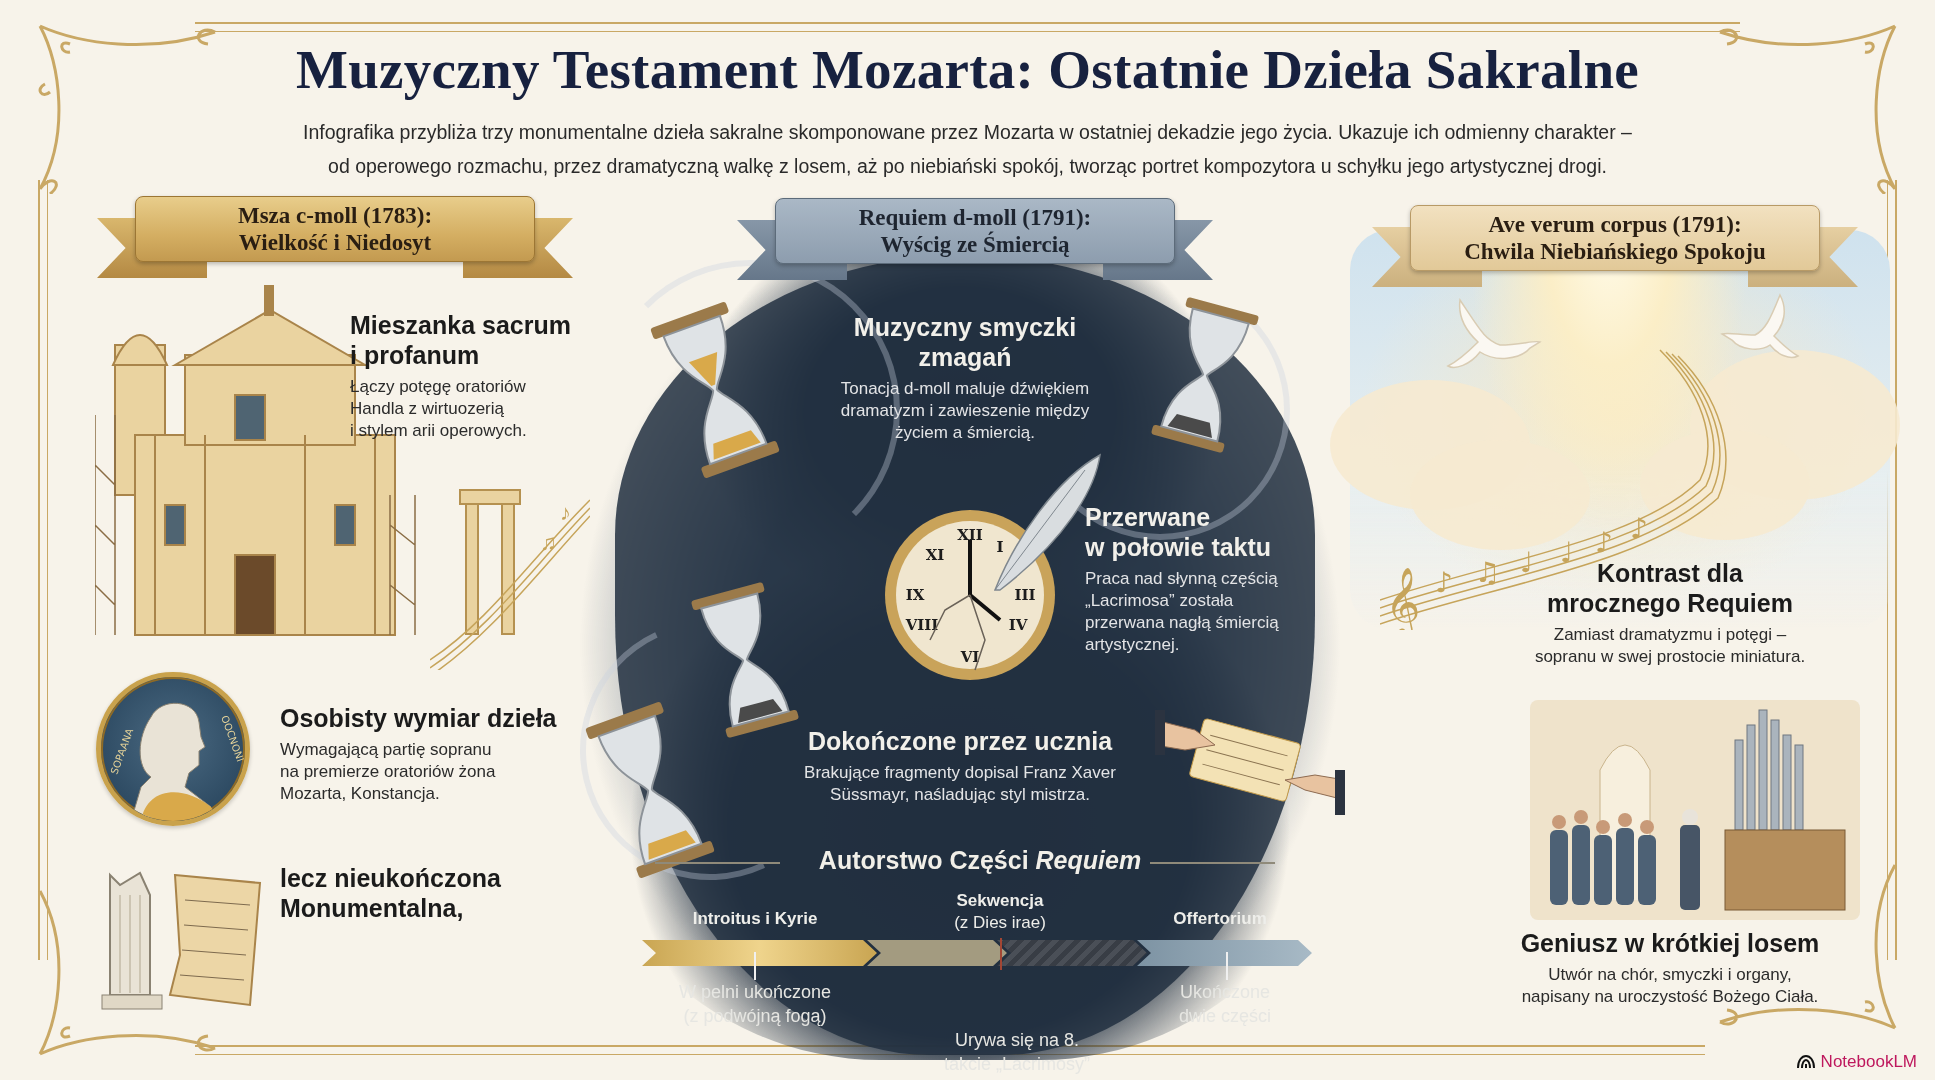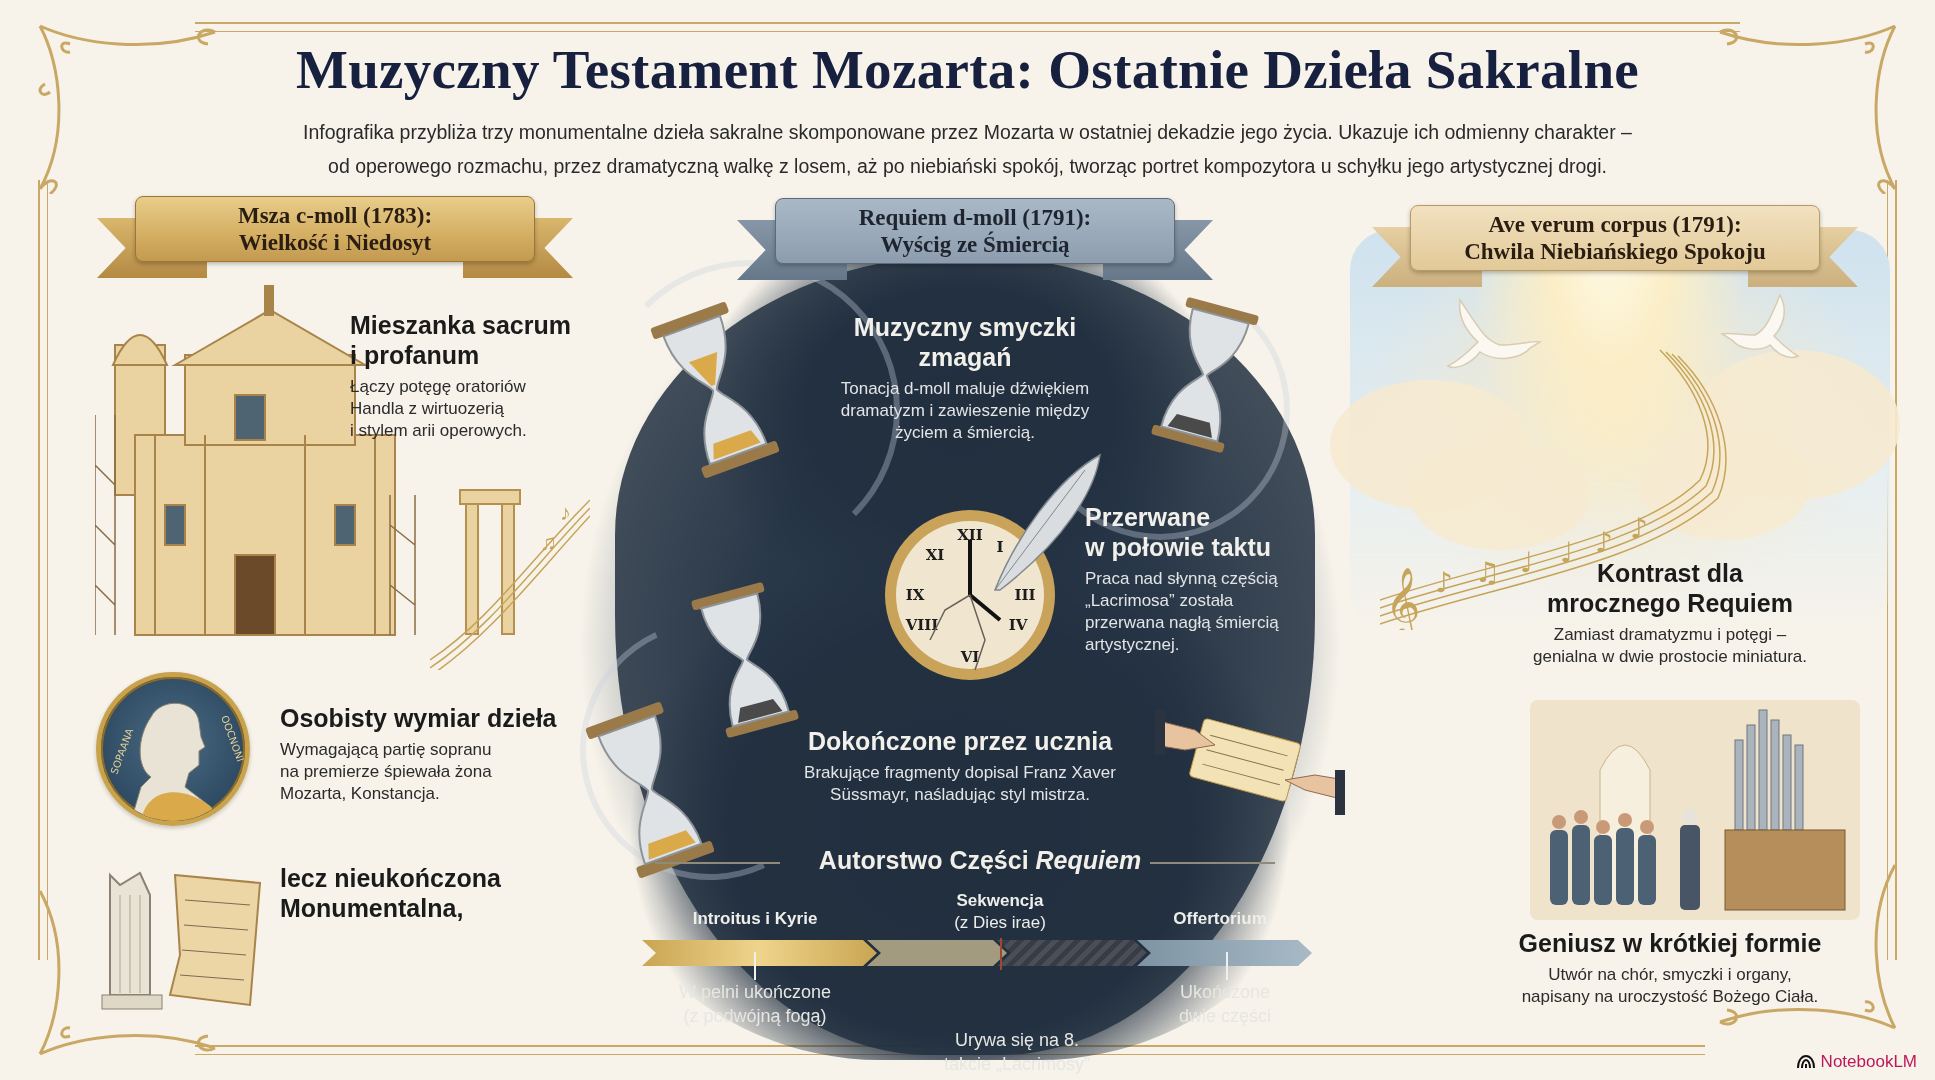--- a/index.html
+++ b/index.html
@@ -262,21 +262,21 @@
   <div class="p">
     <div>Łączy potęgę oratoriów</div>
     <div>Handla z wirtuozerią</div>
     <div>i stylem arii operowych.</div>
   </div>
 </div>
 <div class="abs" style="left:280px;top:703px;width:300px;">
   <div class="h">Osobisty wymiar dzieła</div>
   <div class="p">
     <div>Wymagającą partię sopranu</div>
-    <div>na premierze śpiewała żona</div>
+    <div>na premierze oratoriów żona</div>
     <div>Mozarta, Konstancja.</div>
   </div>
 </div>
 <div class="abs" style="left:280px;top:863px;width:300px;">
   <div class="h">lecz nieukończona</div>
   <div class="h">Monumentalna,</div>
 </div>
 
 <svg class="abs" style="left:665px;top:305px" width="100" height="170" viewBox="0 0 100 170" transform="rotate(-20)">
   <rect x="10" y="5" width="80" height="12" rx="3" fill="#9b7a4a"></rect>
@@ -433,25 +433,25 @@
       <circle cx="117" cy="127" r="7"></circle>
     </g>
   <circle cx="160" cy="117" r="8" fill="#e8e3da"></circle>
 </svg>
 
 <div class="abs center-txt" style="left:1480px;top:558px;width:380px;">
   <div class="h">Kontrast dla</div>
   <div class="h">mrocznego Requiem</div>
   <div class="p">
     <div>Zamiast dramatyzmu i potęgi –</div>
-    <div>genialna w dwie prostocie miniatura.</div>
+    <div>sopranu w swej prostocie miniatura.</div>
   </div>
 </div>
 <div class="abs center-txt" style="left:1480px;top:928px;width:380px;">
-  <div class="h">Geniusz w krótkiej formie</div>
+  <div class="h">Geniusz w krótkiej losem</div>
   <div class="p">
     <div>Utwór na chór, smyczki i organy,</div>
     <div>napisany na uroczystość Bożego Ciała.</div>
   </div>
 </div>
 
 <div class="brand">
   <svg width="18" height="14" viewBox="0 0 18 14">
     <path d="M1 13 C1 5,5 1,9 1 C13 1,17 5,17 13 M5 13 C5 8,7 5,9 5 C11 5,13 8,13 13 M9 9 L9 13" fill="none" stroke="#111" stroke-width="2"></path>
   </svg>

